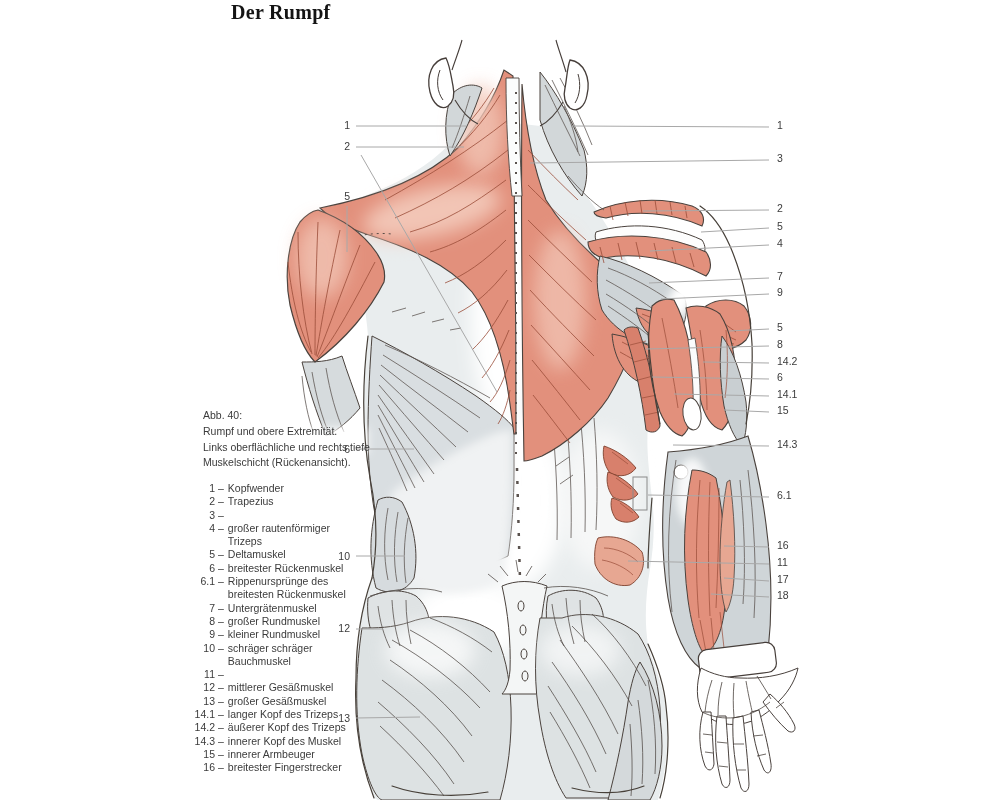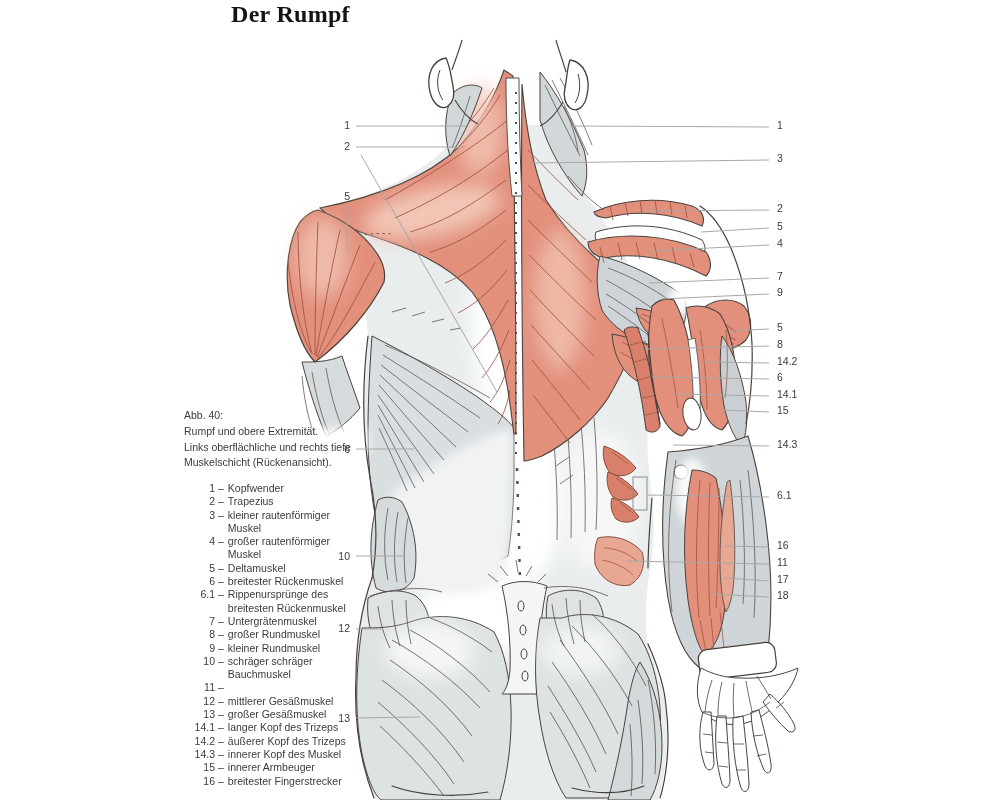--- a/index.html
+++ b/index.html
@@ -8,25 +8,25 @@
     --outline:#463e3a; --leader:#a8a8a8; --label:#3b3b3b; --bg:#ffffff;
   }
   html,body{margin:0;padding:0;}
   body{
     width:1000px;height:800px;position:relative;overflow:hidden;
     background:var(--bg);font-family:"Liberation Sans",sans-serif;
   }
   .page-title{
     position:absolute;left:231px;top:1px;
     font-family:"Liberation Serif",serif;font-weight:bold;
-    font-size:24px;color:#141414;letter-spacing:.3px;
+    font-size:20px;color:#141414;letter-spacing:.3px;
   }
   .figure-svg{position:absolute;left:0;top:0;width:1000px;height:800px;}
   .caption{
-    position:absolute;left:184px;top:408px;width:170px;
+    position:absolute;left:203px;top:408px;width:170px;
     font-size:10.5px;line-height:15.8px;color:var(--label);
   }
   .legend{
     position:absolute;left:186px;top:482px;width:180px;
     font-size:10.5px;line-height:13.3px;color:var(--label);
   }
   .legend-row{display:flex;align-items:flex-start;}
   .legend-num{width:29px;flex:none;text-align:right;}
   .legend-dash{flex:none;padding:0 4px 0 3px;}
   .legend-label{white-space:pre-line;}
@@ -431,26 +431,25 @@
       <span class="legend-label">Kopfwender</span>
     </div>
     <div class="legend-row">
       <span class="legend-num">2</span>
       <span class="legend-dash">–</span>
       <span class="legend-label">Trapezius</span>
     </div>
     <div class="legend-row">
       <span class="legend-num">3</span>
       <span class="legend-dash">–</span>
-      <span class="legend-label">kleiner rautenförmiger Muskel</span>
     </div>
     <div class="legend-row">
       <span class="legend-num">4</span>
       <span class="legend-dash">–</span>
-      <span class="legend-label">großer rautenförmiger Muskel</span>
+      <span class="legend-label">großer rautenförmiger Trizeps</span>
     </div>
     <div class="legend-row">
       <span class="legend-num">5</span>
       <span class="legend-dash">–</span>
       <span class="legend-label">Deltamuskel</span>
     </div>
     <div class="legend-row">
       <span class="legend-num">6</span>
       <span class="legend-dash">–</span>
       <span class="legend-label">breitester Rückenmuskel</span>

